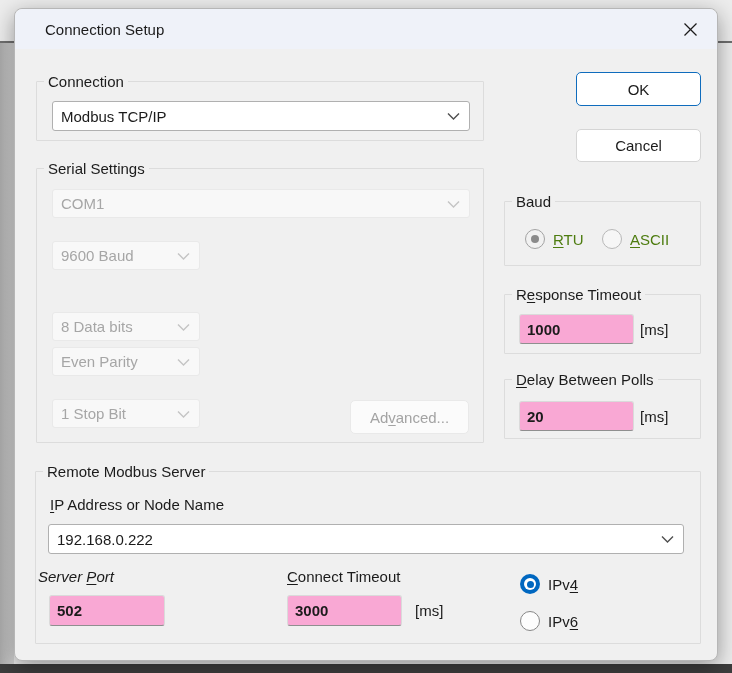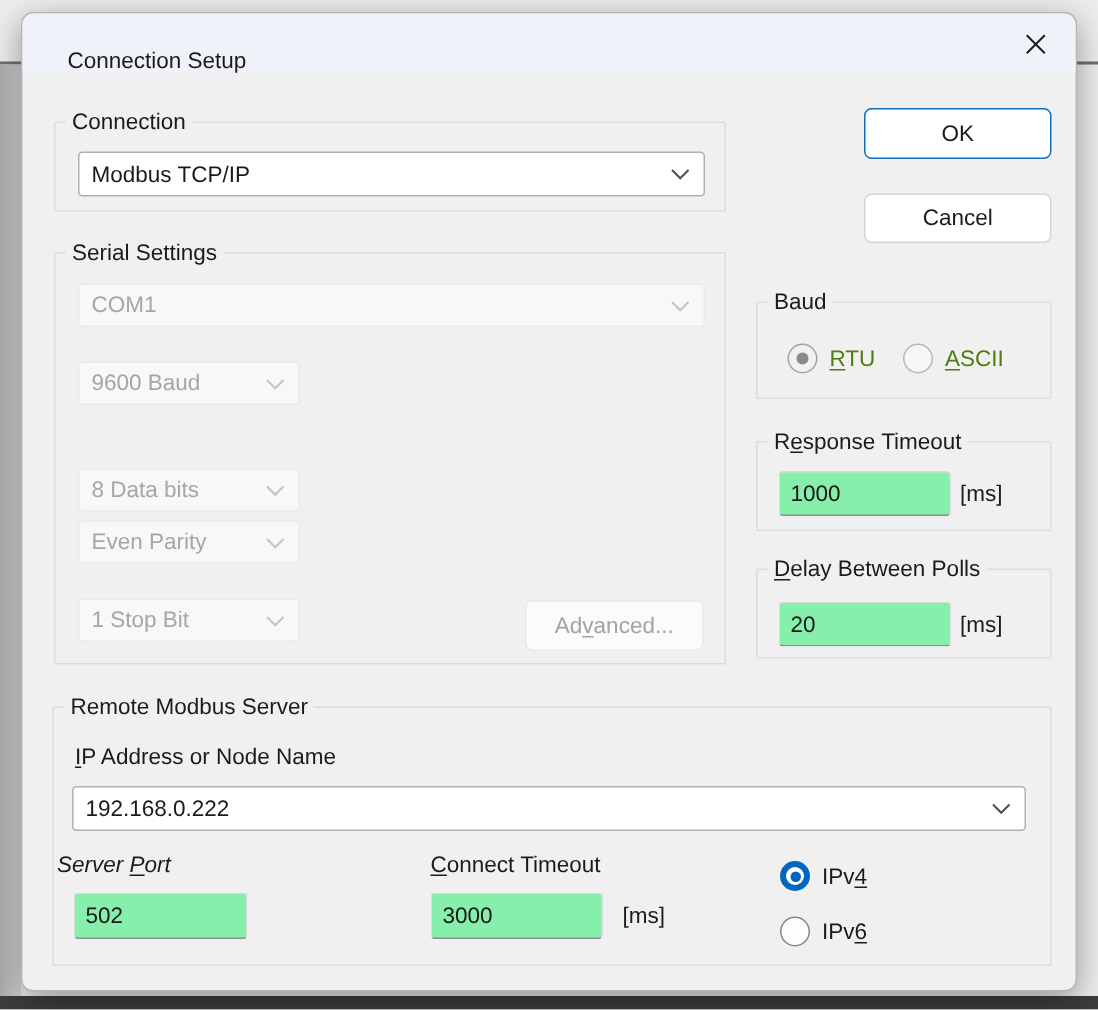--- a/index.html
+++ b/index.html
@@ -20,21 +20,21 @@
   .dialog {
     position:absolute; left:14px; top:8px; width:704px; height:653px;
     background:#f0f0f0;
     border:1px solid #b6b6b6;
     border-radius:8px;
     box-shadow:0 6px 22px rgba(0,0,0,.38);
   }
   .titlebar {
     position:absolute; left:0; top:0; width:100%; height:40px;
     background:#eff2f9; border-radius:8px 8px 0 0;
-    display:flex; align-items:flex-end;
+    display:flex; align-items:center;
   }
   .title { font-size:15px; margin-left:30px; color:#1b1b1b; }
   .close-btn {
     position:absolute; right:8px; top:6px; width:38px; height:28px;
     display:flex; align-items:center; justify-content:center; cursor:default;
   }
 
   .group {
     position:absolute; border:1px solid #dcdcdc; border-radius:1px;
   }
@@ -44,24 +44,24 @@
   }
 
   .combo {
     position:absolute; background:#ffffff; border:1px solid #b0b0b0; border-radius:3px;
     display:flex; align-items:center; font-size:15px; padding-left:8px;
   }
   .combo .chev { position:absolute; right:9px; top:50%; transform:translateY(-45%); }
   .combo.disabled { background:#f8f8f8; border-color:#e9e9e9; color:#a6a6a6; }
 
   .textbox {
-    position:absolute; background:#86efac;
+    position:absolute; background:#f9a8d4;
     border:1px solid #dadada; border-bottom:1px solid #8f8f8f; border-radius:3px;
     font-size:15px; padding:0 0 0 7px; font-family:"Liberation Sans","DejaVu Sans",sans-serif;
-    color:#1b1b1b; outline:none;
+    color:#1b1b1b; outline:none;font-weight:bold;
   }
 
   .btn {
     position:absolute; background:#ffffff; border:1px solid #d5d5d5; border-radius:5px;
     display:flex; align-items:center; justify-content:center; font-size:15px; cursor:default;
   }
   .btn.default { border:1.5px solid #0f6cbd; }
   .btn.disabled { background:#fbfbfb; border-color:#e9e9e9; color:#a3a3a3; }
 
   .radio-row { position:absolute; display:flex; align-items:center; gap:8px; font-size:15px; }

